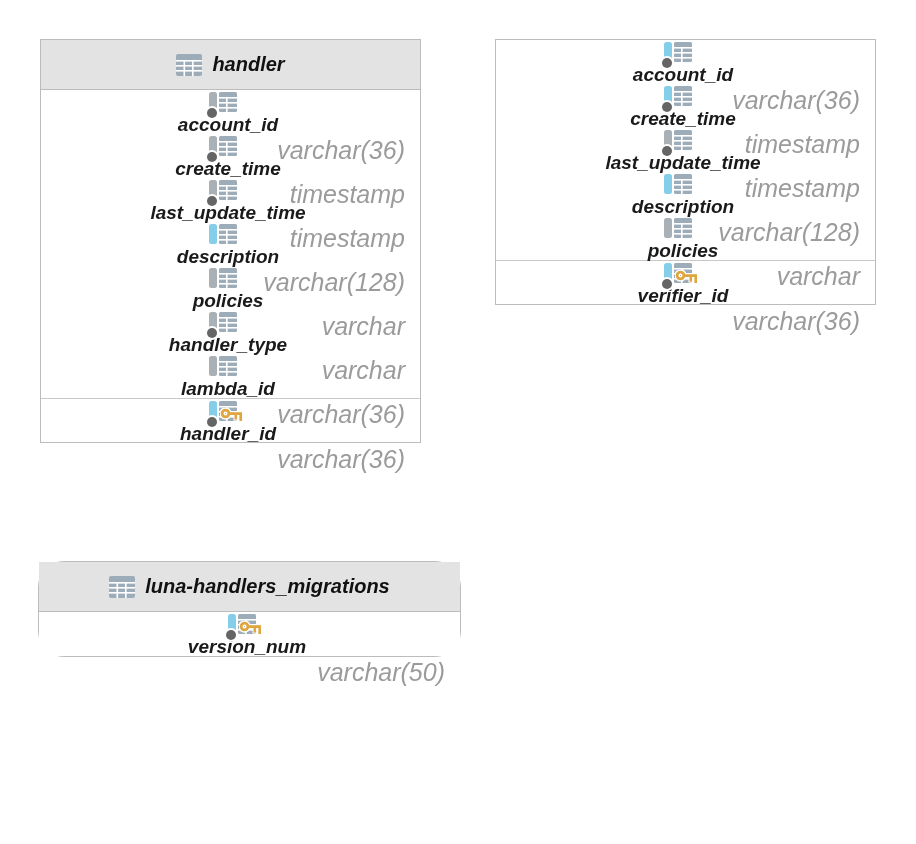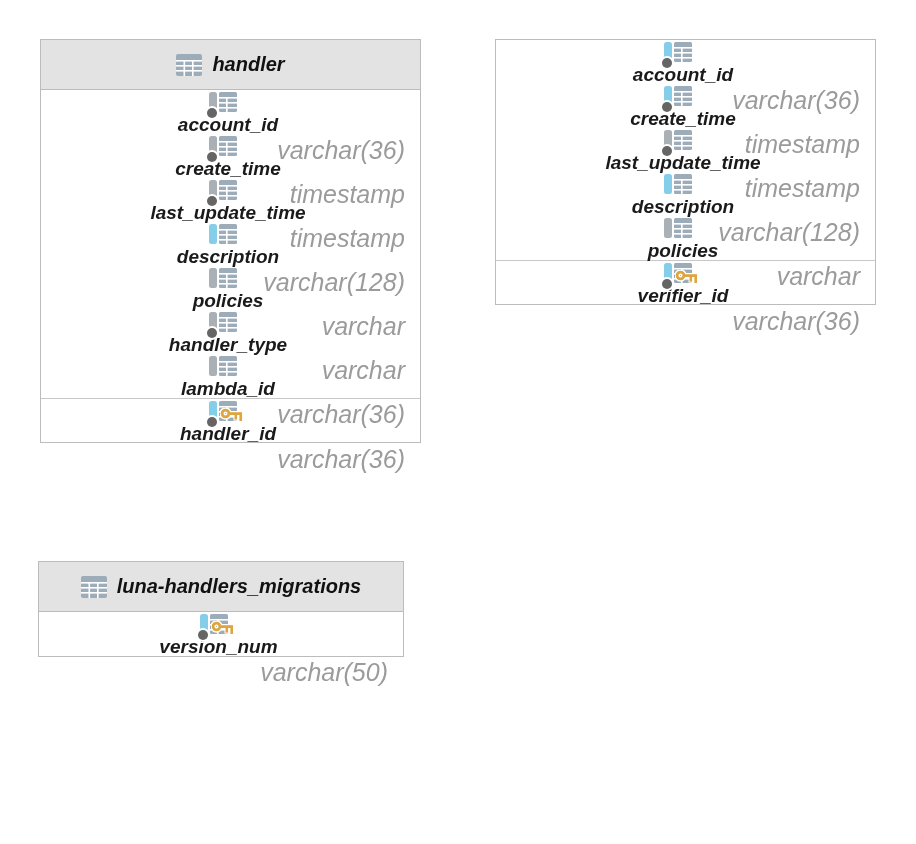--- a/index.html
+++ b/index.html
@@ -7,21 +7,21 @@
     --bar-gray:#A9B0B6; --bar-cyan:#85CEEA; --icon:#9CACB8;
     --dot:#656565; --key:#DFA640; --name:#1A1A1A; --type:#9B9B9B;
   }
   *{box-sizing:border-box;margin:0;padding:0;}
   html,body{background:#fff;}
   body{font-family:"Liberation Sans",sans-serif;}
   .canvas{position:relative;width:916px;height:844px;background:#ffffff;overflow:hidden;}
   .table-card{position:absolute;background:#fff;border:1px solid var(--border);font-style:italic;}
   .pos-handler{left:40px;top:39px;width:381px;}
   .pos-verifier{left:495px;top:39px;width:381px;}
-  .pos-migrations{left:38px;top:561px;width:366px;}
+  .pos-migrations{left:38px;top:561px;width:423px;border-radius:26px;}
   .t-head{height:50px;background:var(--header-bg);border-bottom:1px solid var(--border);
           display:flex;align-items:center;justify-content:center;gap:10px;}
   .t-title{font-size:20px;font-weight:bold;color:#111;white-space:nowrap;}
   .t-head-icon{display:flex;flex:none;}
   .t-rows{background:#fff;}
   .t-row{height:44px;display:flex;align-items:center;padding:0 15px 0 10px;flex-direction:column;}
   .t-row.pk{border-top:1px solid var(--pk-sep);}
   .col-icon{position:relative;width:28px;height:24px;margin-right:10px;flex:none;}
   .bar{position:absolute;left:0;top:2px;width:8px;height:20px;border-radius:2.5px;}
   .bar.gray{background:var(--bar-gray);}

